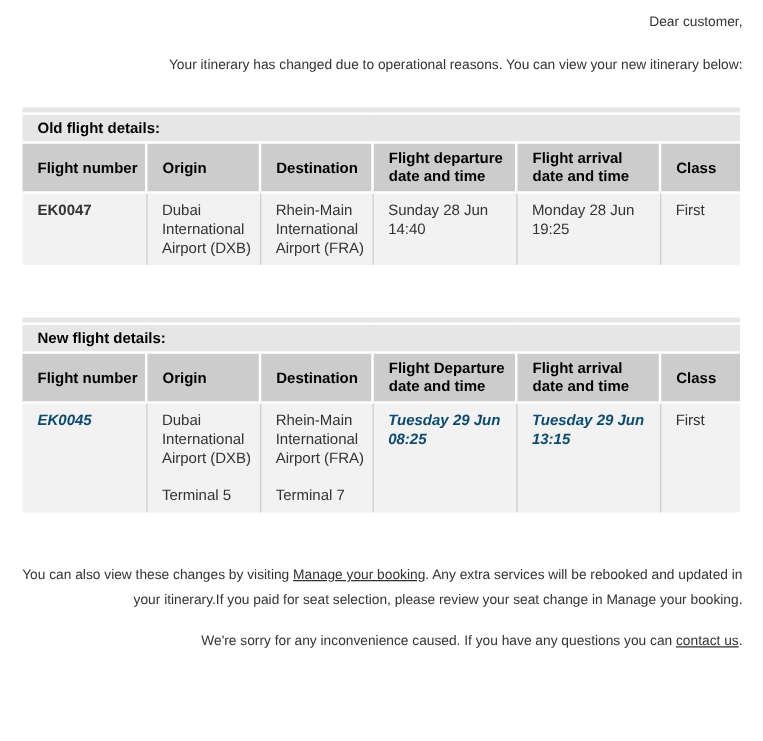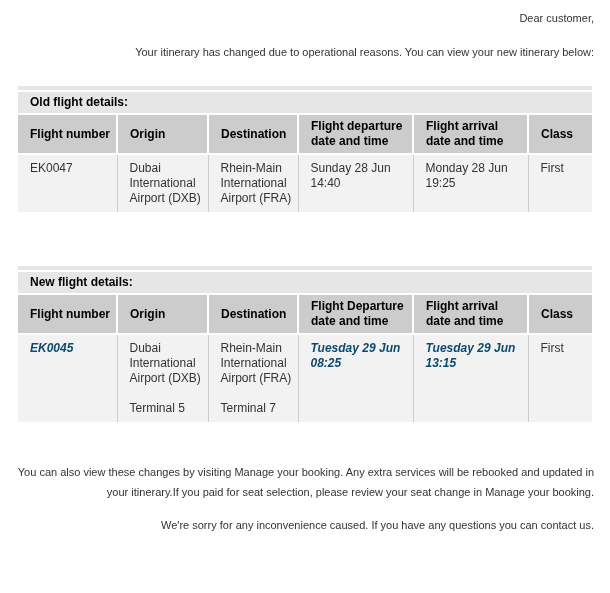--- a/index.html
+++ b/index.html
@@ -17,21 +17,21 @@
 
   table.flight-table {
     border-collapse: collapse;
     table-layout: fixed;
     width: 574px;
     margin: 24px 0 0 5px;
     font-size: 12px;
     line-height: 15px;
     color: #333333;
   }
-  table.flight-table.second { margin-top: 54px; }
+  table.flight-table.second { margin-top: 42px; }
 
   tr.spacer-row td {
     height: 4px;
     padding: 0;
     background: #e6e6e6;
     border-bottom: 2px solid #ffffff;
   }
   td.table-title {
     background: #e6e6e6;
     color: #000000;
@@ -52,27 +52,28 @@
   }
   tr.head-row th:first-child { border-left: none; }
   tr.data-row td {
     background: #f2f2f2;
     vertical-align: top;
     padding: 6px 2px 6px 12px;
     border-left: 1px solid #cccccc;
   }
   tr.data-row td:first-child { border-left: none; }
 
-  .b { font-weight: normal; }
+  .b { font-weight: bold; }
   .changed { color: #0c4a6e; font-weight: bold; font-style: italic; }
 
   .footer { margin-top: 40px; }
   .footer p { margin: 0 0 13px 0; line-height: 20px; }
   a.link {
     color: inherit;
+    text-decoration: underline;
     cursor: pointer;
   }
 </style>
 </head>
 <body>
 
 <div class="email">
 
   <p>Dear customer,</p>
   <p>Your itinerary has changed due to operational reasons. You can view your new itinerary below:</p>

